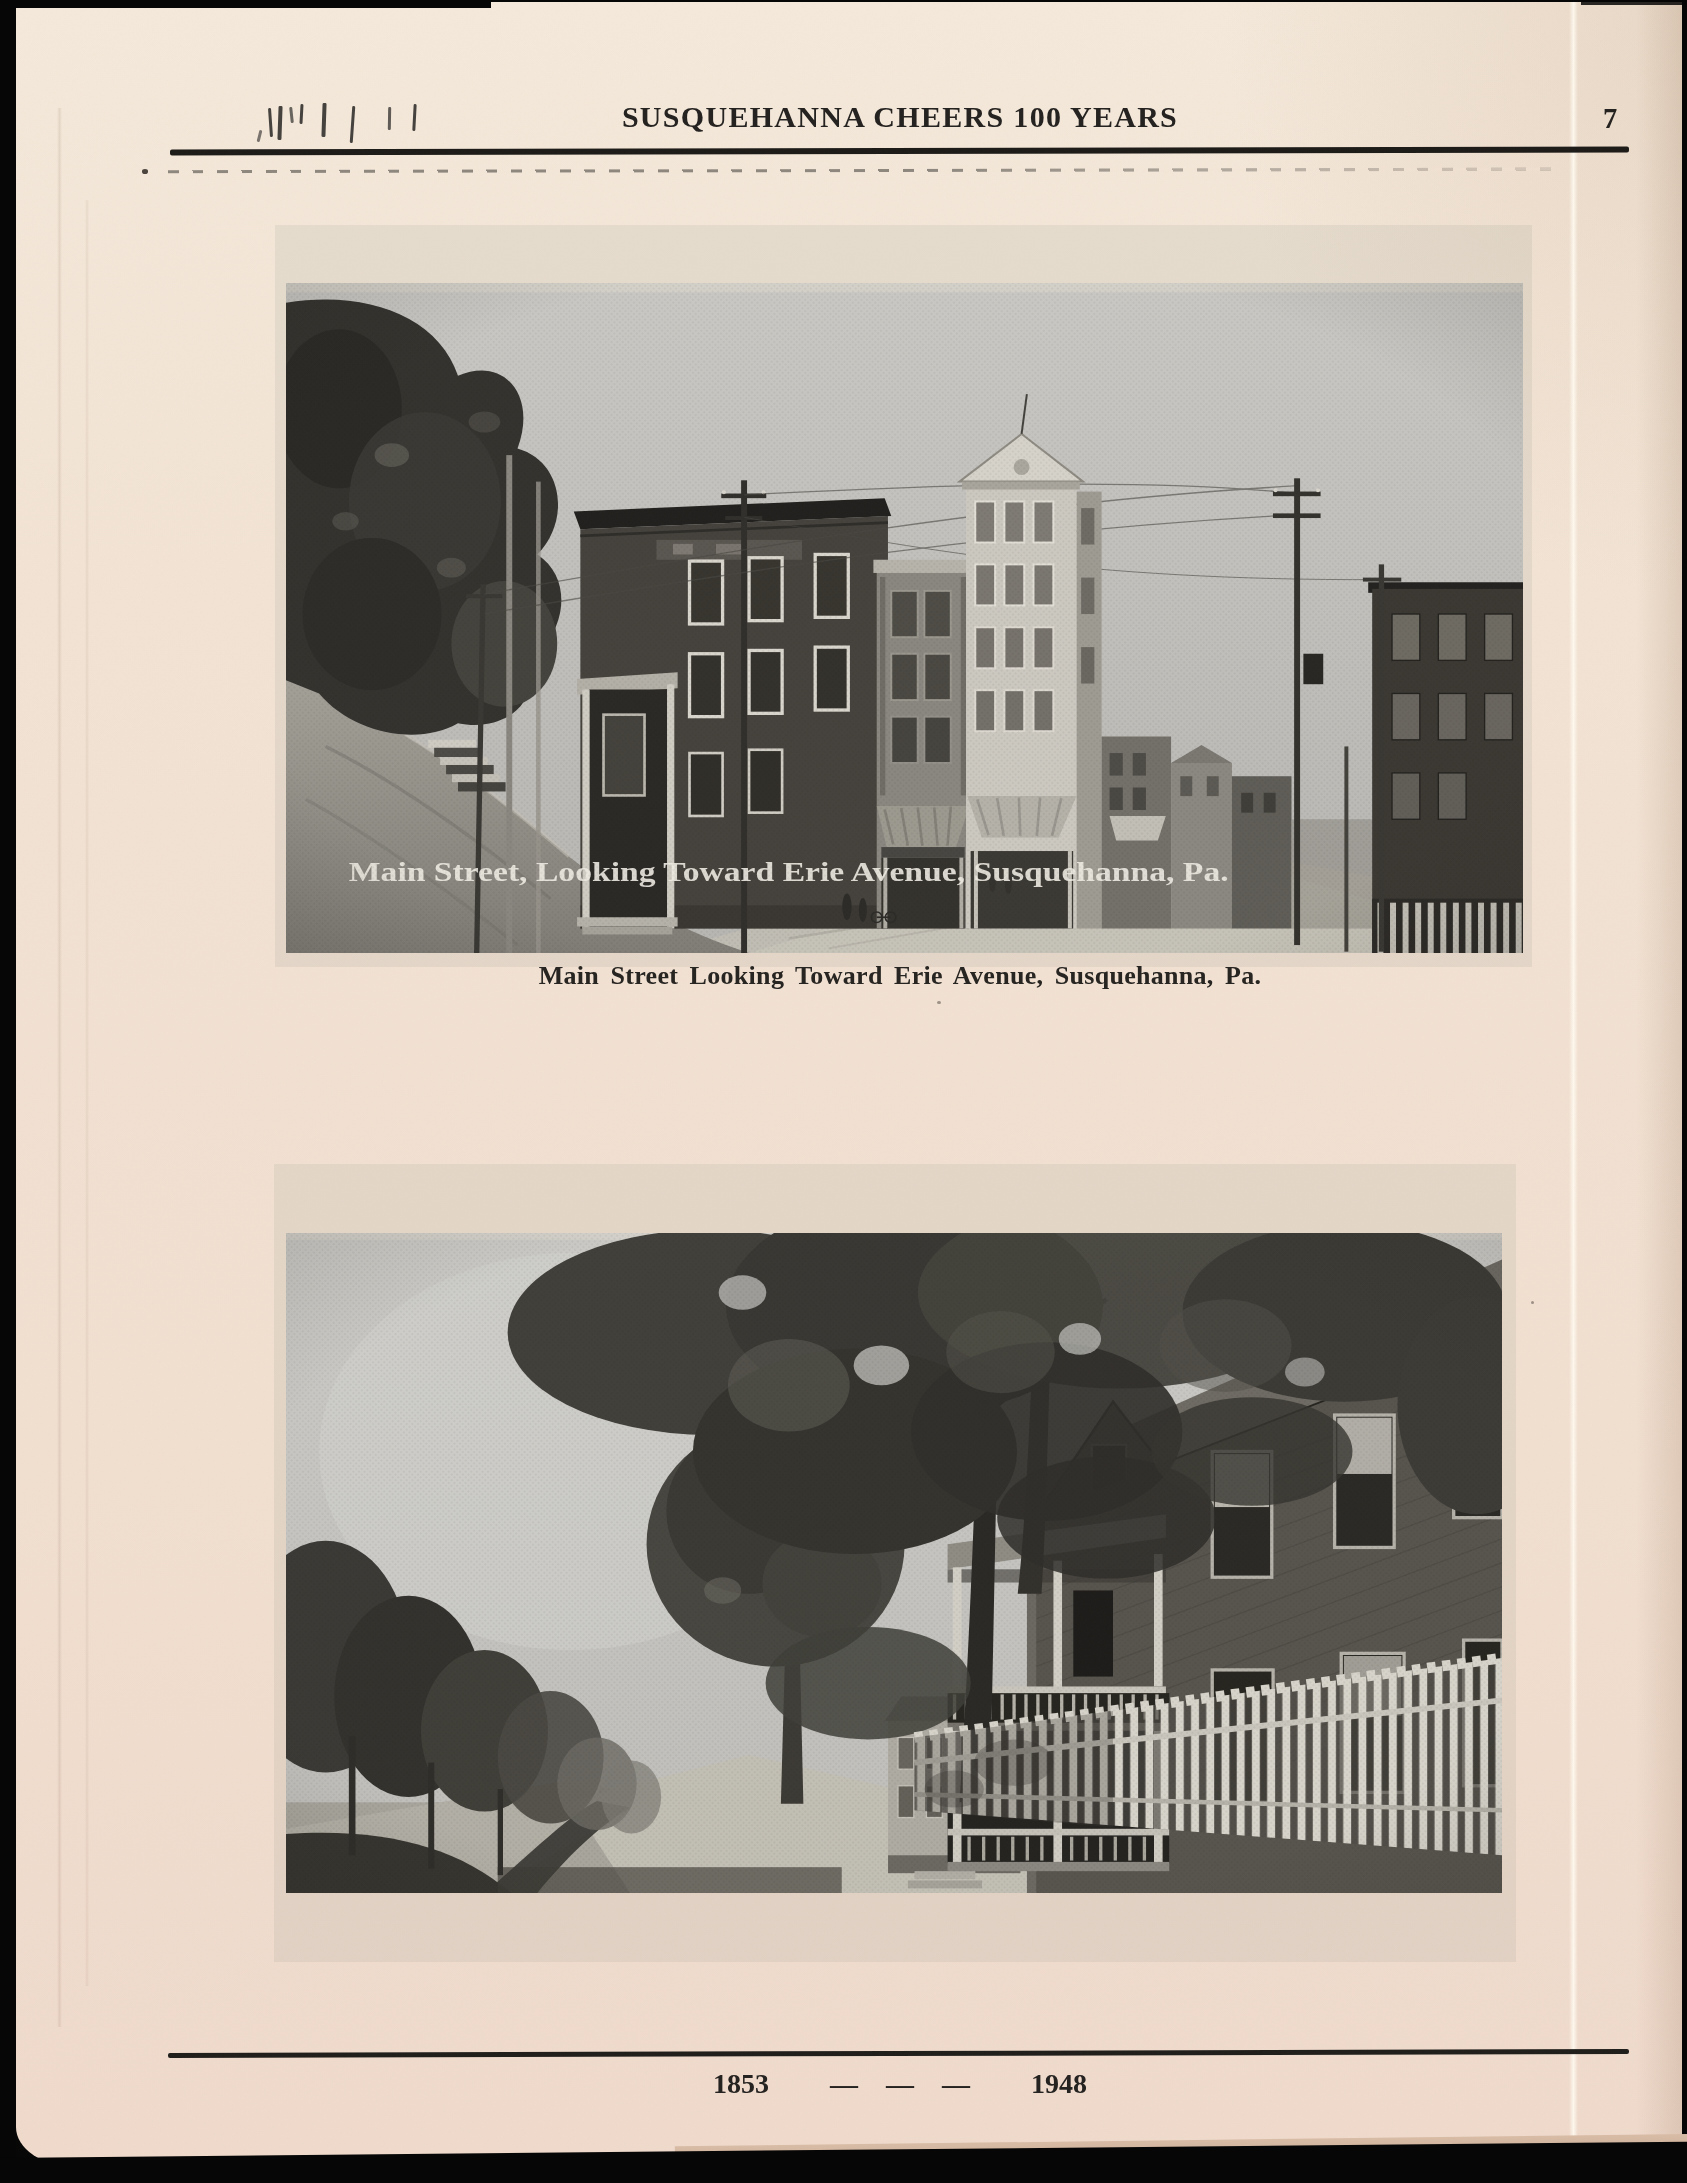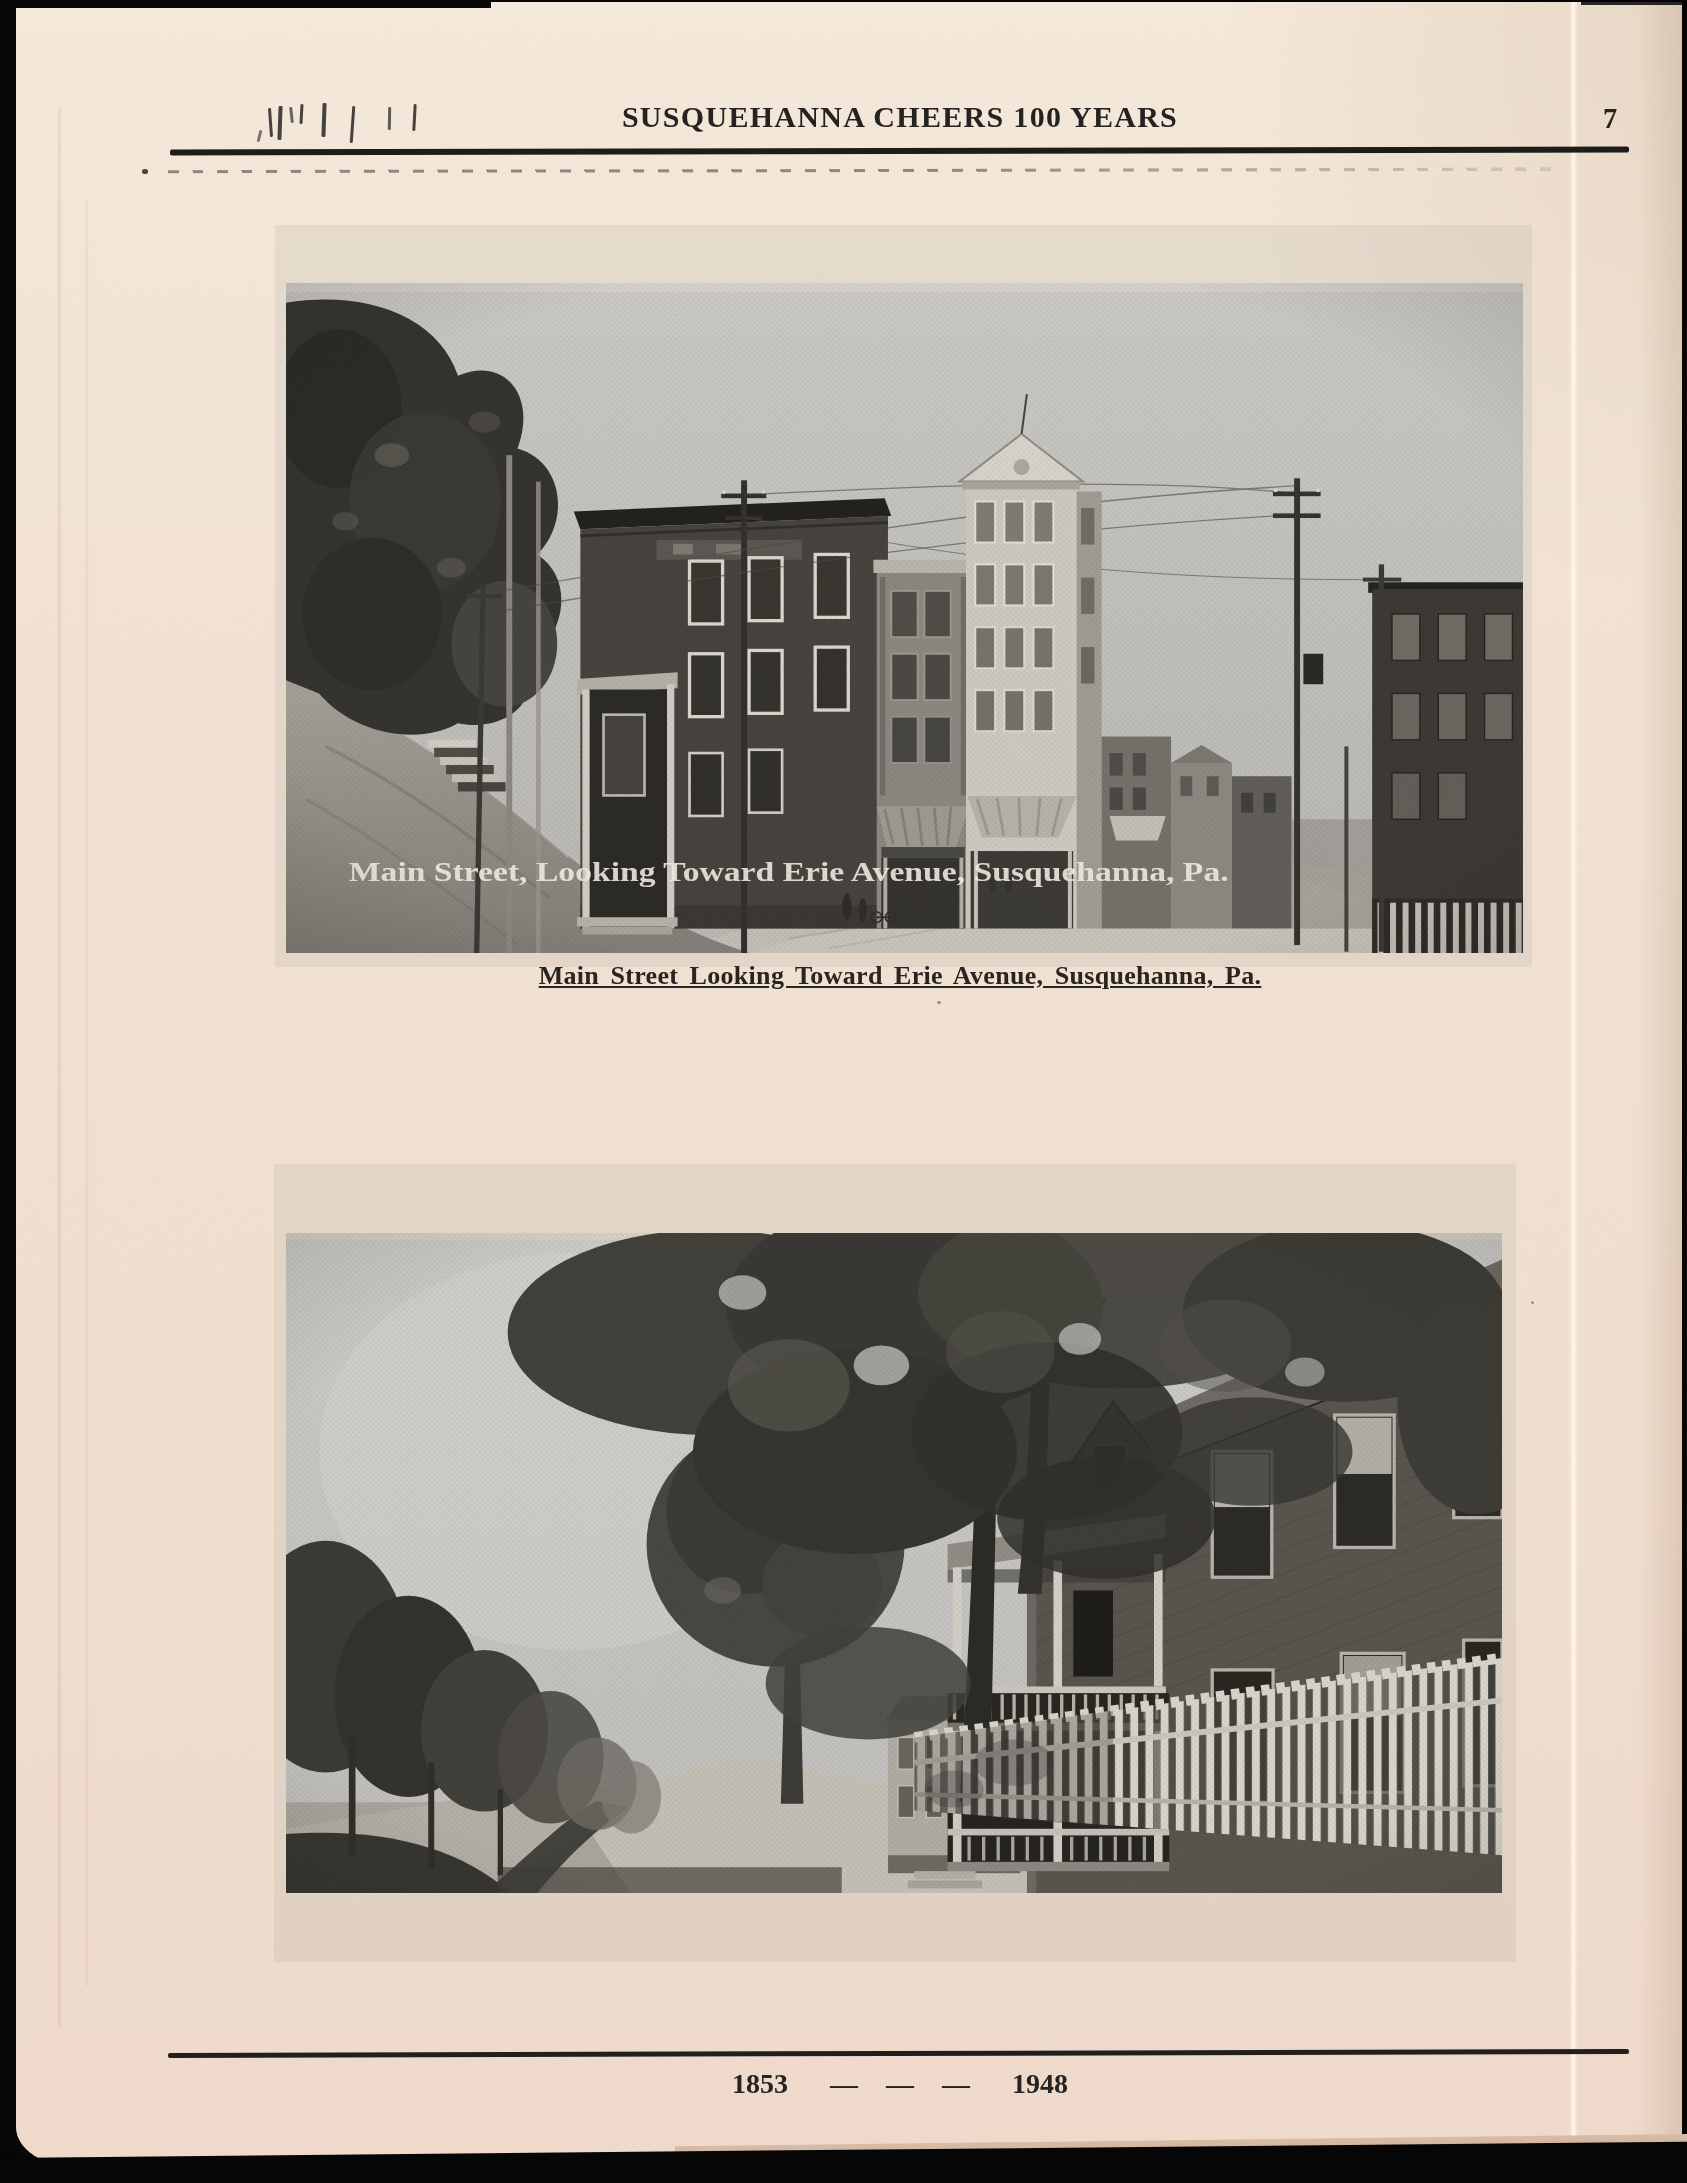--- a/index.html
+++ b/index.html
@@ -43,29 +43,29 @@
   
   .backdrop{position:absolute;background:rgba(156,160,152,.16);}
   .bd1{left:259px;top:223px;width:1257px;height:742px;}
   .bd2{left:258px;top:1162px;width:1242px;height:798px;}
   figure{margin:0;position:absolute;}
   .photo1{left:270px;top:281px;width:1237px;height:670px;}
   .photo2{left:270px;top:1231px;width:1216px;height:660px;}
   figure svg{display:block;width:100%;height:100%;}
   .caption{position:absolute;left:154px;width:1460px;text-align:center;
         font-size:26px;font-weight:bold;color:#262421;word-spacing:4.6px;letter-spacing:0.3px;}
-  .cap1{top:959px;text-decoration:underline;}
+  .cap1{top:959px;}
   .cap2{top:1907px;}
   
   .footer-rule{position:absolute;left:152px;top:2049px;width:1461px;height:5.3px;background:#201e1b;
         border-radius:2px;transform:rotate(-0.15deg);}
   .footer-years{position:absolute;left:154px;top:2066px;width:1460px;display:flex;
         justify-content:center;align-items:center;gap:28px;
         font-size:28px;font-weight:bold;color:#242220;}
-  .footer-years .yr{margin:0 14px;}
+  .footer-years .yr{margin:0 33px;}
   .embedded-cap{font-family:"Liberation Serif","DejaVu Serif",serif;font-weight:bold;}
   .paper-grain{position:absolute;left:0;top:0;width:100%;height:100%;pointer-events:none;opacity:.5;}
 </style>
 </head>
 <body>
 
 <div class="scan">
   <div class="page">
 
     <div class="shade-topright"></div>

